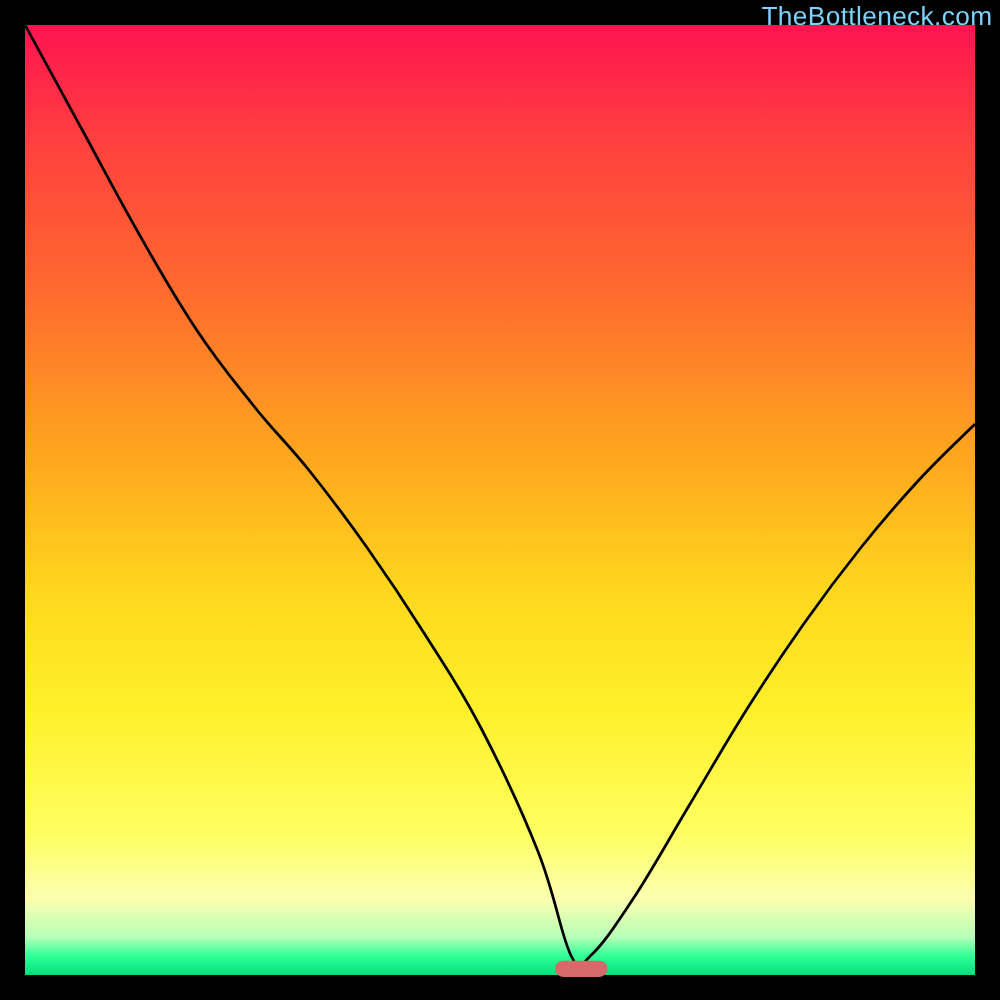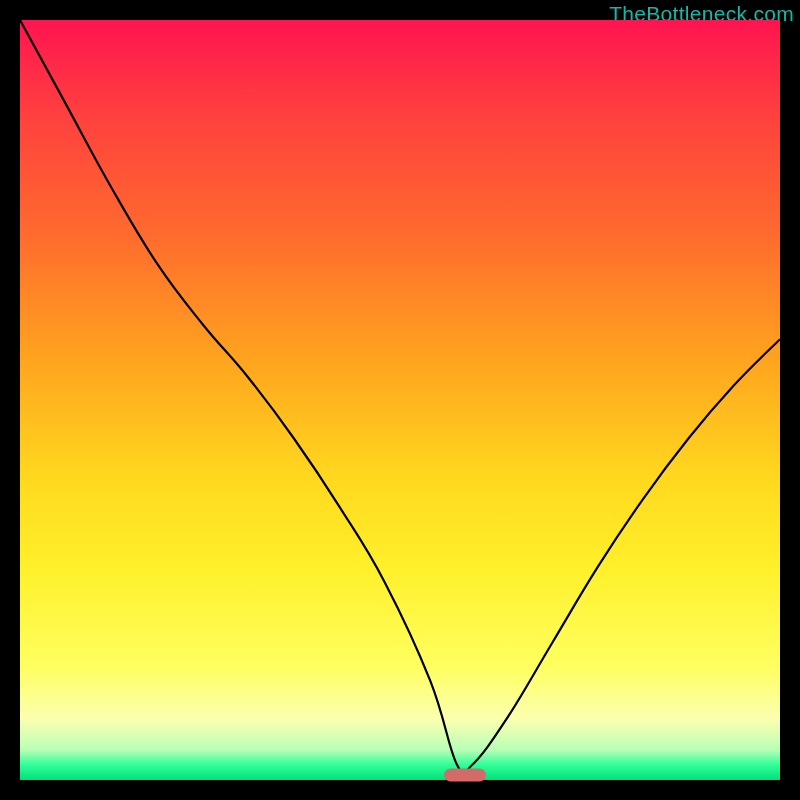--- a/index.html
+++ b/index.html
@@ -58,21 +58,21 @@
     width: 42px;
     height: 13px;
     border-radius: 7px;
     background: #d46a6a;
     transform: translate(-50%, -50%);
   }
   .watermark {
     position: absolute;
     top: 2px;
     right: 6px;
-    color: #14b8a6;
+    color: #7dd3fc;
     font-size: 21px;
     letter-spacing: 0.3px;
     user-select: none;
   }
 </style>
 </head>
 <body>
 
 <div class="watermark">TheBottleneck.com</div>
 

